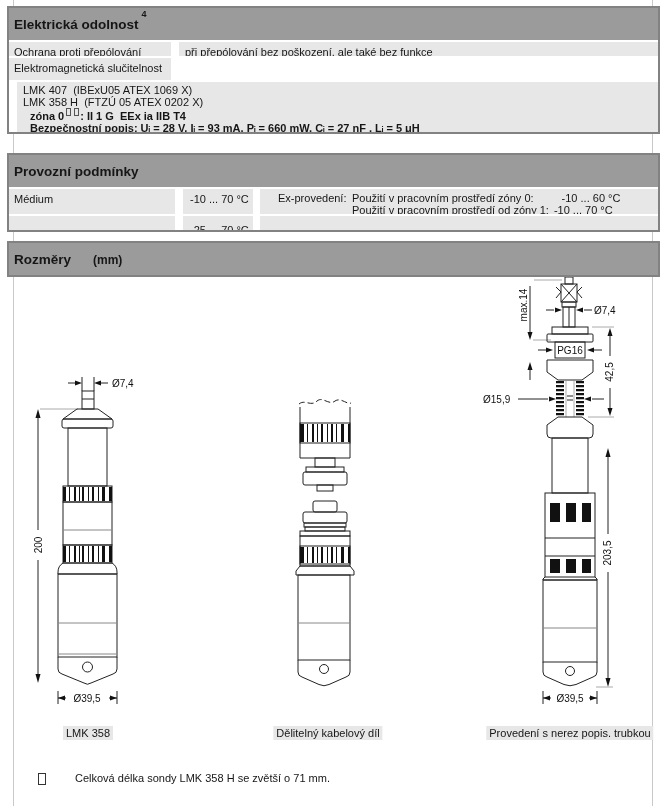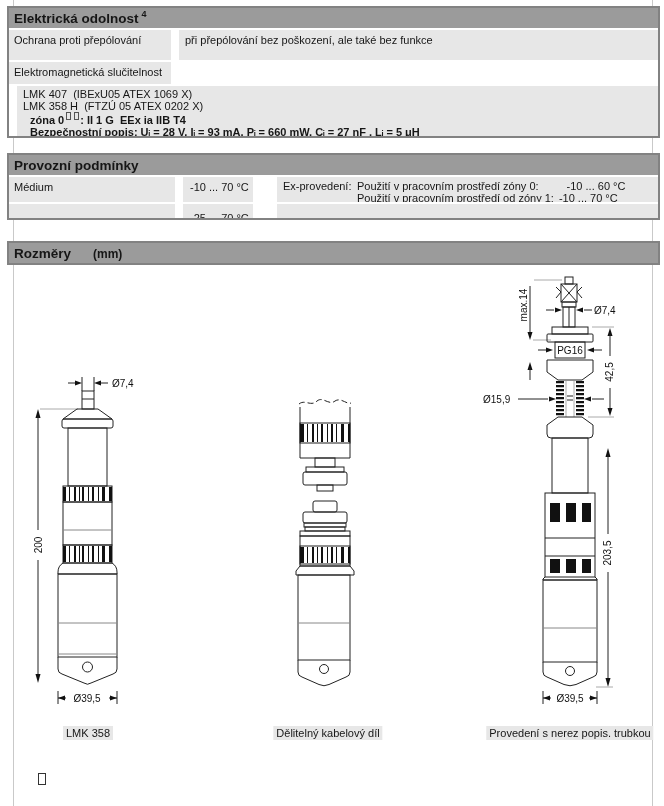--- a/index.html
+++ b/index.html
@@ -1,33 +1,33 @@
 <!DOCTYPE html>
 <html style="--bar: #9b9b9b; --row: #e7e7e7; --frame: #828282; --guide: #c9c9c9;"><head>
 <meta charset="utf-8">
 <style>
   html,body{margin:0;padding:0;background:#fff;}
   .page{position:relative;width:664px;height:806px;background:#ffffff;overflow:hidden;
         font-family:"Liberation Sans","DejaVu Sans",sans-serif;color:#161616;}
   .guide{position:absolute;top:0;width:1px;height:100%;background:var(--guide,#c9c9c9);z-index:0;}
   .block{position:absolute;left:7px;width:649px;border:2px solid var(--frame,#828282);background:#fff;z-index:2;}
-  .bar{height:20px;background:var(--bar,#9b9b9b);display:flex;align-items:center;padding-left:5px;}
+  .bar{height:32px;background:var(--bar,#9b9b9b);display:flex;align-items:center;padding-left:5px;}
   .bar-title{font-weight:bold;font-size:13.5px;}
   .fmark{font-weight:bold;font-size:9px;margin-left:3px;align-self:flex-start;margin-top:1px;}
   .unit{font-weight:bold;font-size:12px;margin-left:22px;margin-top:2px;}
   .trow{display:flex;margin-top:2px;font-size:11px;box-sizing:border-box;overflow:hidden;}
   .cl{width:162px;background:var(--row,#e7e7e7);padding:4px 2px 0 5px;box-sizing:border-box;}
   .cv{flex:1;margin-left:8px;background:var(--row,#e7e7e7);padding:4px 2px 0 6px;box-sizing:border-box;}
   .multi{padding-top:2px;line-height:12px;}
   .pre{white-space:pre;}
   .ind{padding-left:7px;font-weight:bold;}
   .supbox{display:inline-block;width:3px;height:6px;border:1px solid #555;margin:0 1px 0 2px;vertical-align:4px;}
   .cl2{width:166px;background:var(--row,#e7e7e7);padding:4px 2px 0 5px;box-sizing:border-box;}
   .ct{width:70px;margin-left:8px;background:var(--row,#e7e7e7);padding:4px 0 0 7px;box-sizing:border-box;white-space:nowrap;}
-  .cx{flex:1;margin-left:24px;background:var(--row,#e7e7e7);padding:3px 2px 0 6px;box-sizing:border-box;line-height:12px;}
+  .cx{flex:1;margin-left:7px;background:var(--row,#e7e7e7);padding:3px 2px 0 18px;box-sizing:border-box;line-height:12px;}
   .exline{display:flex;white-space:pre;}
   .exlab{width:74px;}
   .v1{margin-left:28px;}
   .v2{margin-left:5px;}
   .cap{position:absolute;top:726px;transform:translateX(-50%);background:var(--row,#e7e7e7);
        padding:0 3px;font-size:11px;line-height:14px;white-space:nowrap;z-index:2;}
   .fnote{position:absolute;left:38px;top:772px;display:flex;align-items:flex-start;font-size:11px;z-index:2;}
   .fnbox{width:6px;height:10px;border:1px solid #333;margin-top:1px;flex:none;}
   .fntext{margin-left:29px;white-space:nowrap;}
   svg.draw{position:absolute;left:0;top:270px;z-index:1;}
@@ -39,21 +39,21 @@
 <div class="page">
 
   <div class="guide" style="left:13px"></div>
   <div class="guide" style="left:652px"></div>
 
   <section class="block" style="top:6px">
     <header class="bar">
       <span class="bar-title">Elektrická odolnost</span>
       <span class="fmark">4</span>
     </header>
-    <div class="trow" style="height:30px">
+    <div class="trow" style="height:14px">
       <div class="cl">Ochrana proti přepólování</div>
       <div class="cv">při přepólování bez poškození, ale také bez funkce</div>
     </div>
     <div class="trow" style="height:22px">
       <div class="cl">Elektromagnetická slučitelnost</div>
     </div>
     <div class="trow" style="height:50px">
       <div class="cv multi">
         <div class="pre">LMK 407  (IBExU05 ATEX 1069 X)</div>
         <div class="pre">LMK 358 H  (FTZÚ 05 ATEX 0202 X)</div>
@@ -239,15 +239,16 @@
       <text transform="rotate(-90 607 553)" x="607" y="557" text-anchor="middle" stroke="none">203,5</text>
     </g>
   </svg>
 
   <div class="cap" style="left:88px">LMK 358</div>
   <div class="cap" style="left:328px">Dělitelný kabelový díl</div>
   <div class="cap" style="left:570px">Provedení s nerez popis. trubkou</div>
 
   <div class="fnote">
     <span class="fnbox"></span>
+    <span class="fntext">Celková délka sondy LMK 358 H se zvětší o 71 mm.</span>
   </div>
 
 </div>
 
 </body></html>

